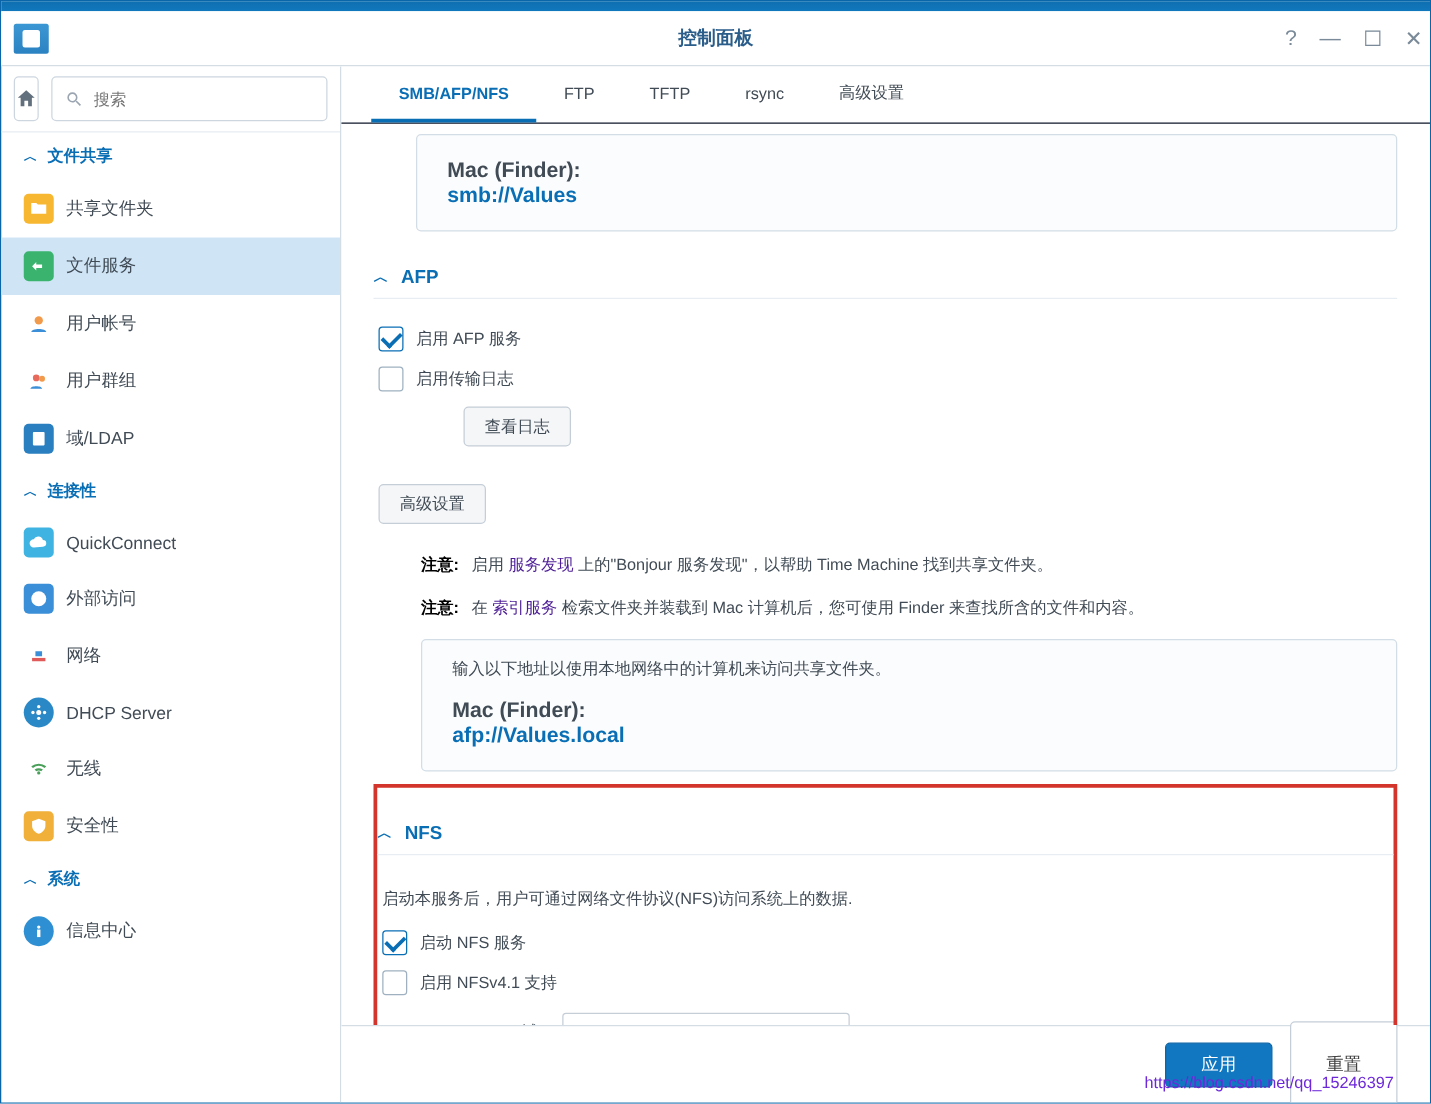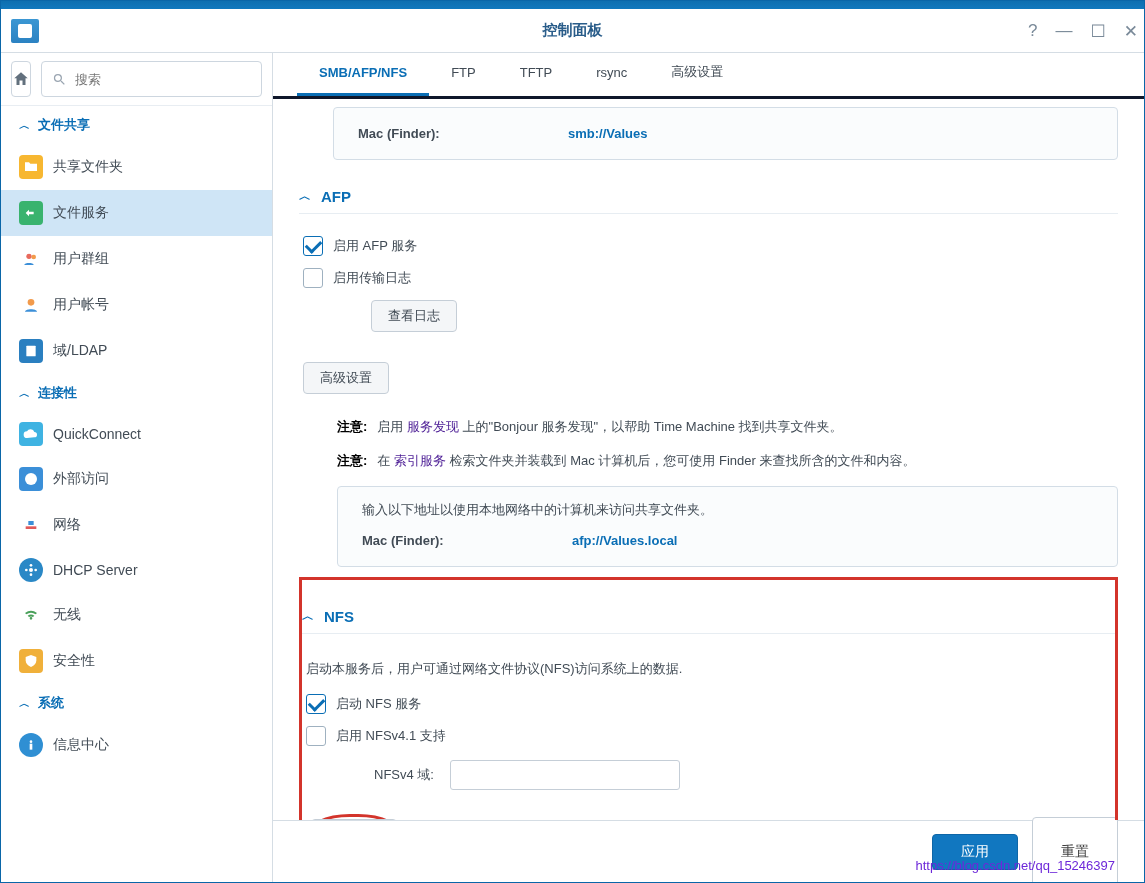--- a/index.html
+++ b/index.html
@@ -21,26 +21,26 @@
 .sb-scroll { flex: 1; overflow-y: auto; padding-bottom: 10px; }
 .sb-section { padding: 10px 18px; color: #0a6eb5; font-weight: bold; font-size: 13px; display: flex; align-items: center; gap: 8px; cursor: pointer; }
 .sb-section .chev { font-size: 11px; }
 .sb-item { padding: 14px 18px 14px 52px; font-size: 14px; color: #414b55; cursor: pointer; position: relative; display: flex; align-items: center; }
 .sb-item.active { background: #cfe5f6; }
 .sb-item .icon { position: absolute; left: 18px; width: 24px; height: 24px; display: flex; align-items: center; justify-content: center; border-radius: 4px; }
 .i-folder{background:#f7b731;} .i-gear{background:#39b36e;} .i-ldap{background:#2a7fc0;}
 .i-qc{background:#3fb3e2;} .i-ext{background:#3b8fd8;} .i-dhcp{background:#2a88c6;} .i-sec{background:#f0b03a;} .i-info{background:#2f8fd3;}
 .sb-item .icon svg{width:16px;height:16px;fill:#fff;}
 .main { flex: 1; display: flex; flex-direction: column; overflow: hidden; }
-.tab-row { height: 46px; border-bottom: 3px solid #0f172a; display: flex; align-items: flex-end; padding: 0 24px; gap: 0; }
+.tab-row { height: 46px; border-bottom: 1px solid #0f172a; display: flex; align-items: flex-end; padding: 0 24px; gap: 0; }
 .tab { padding: 0 22px; height: 45px; display: flex; align-items: center; color: #414b55; cursor: pointer; border-bottom: 3px solid transparent; font-size:13px;}
 .tab.active { color: #0a6eb5; font-weight: bold; border-bottom: 3px solid #0a6eb5; }
 .content { flex: 1; overflow-y: auto; padding: 0 26px 20px 26px; position: relative; }
 .info-box { border: 1px solid #d3dde6; border-radius: 4px; padding: 14px 24px; margin: 8px 0 0 34px; background:#fafcfd;}
-.info-box .row { display: flex; font-size: 13px; padding: 4px 0; }
+.info-box .row { display: flex; font-size: 17px; padding: 4px 0; flex-direction: column; }
 .info-box .lbl { width: 210px; font-weight: bold; }
 .info-box .val { color: #0a6eb5; font-weight: bold; }
 .info-box .desc { color: #414b55; margin-bottom: 10px; }
 .section-hdr { display: flex; align-items: center; gap: 10px; color: #0a6eb5; font-size: 15px; font-weight: bold; margin-top: 28px; cursor: pointer; border-bottom: 1px solid #e7edf2; padding-bottom:8px;}
 .section-hdr .chev { font-size: 12px; }
 .section-body { padding: 16px 0 0 4px; }
 .chk-row { display: flex; align-items: center; gap: 10px; padding: 6px 0; }
 .chk-row.indent1 { }
 .chk-row.indent2 { margin-left: 68px; }
 .chk { width: 20px; height: 20px; border: 1px solid #9fb1c0; border-radius: 3px; display: flex; align-items: center; justify-content: center; background:#fff;}
@@ -112,35 +112,35 @@
             <span class="icon i-gear">
               <svg viewBox="0 0 24 24">
                 <path d="M4 12l5-5v3h7v4H9v3z"></path>
               </svg>
             </span>
             <span>文件服务</span>
           </div>
         <div class="sb-item">
             <span class="icon" style="background:transparent">
               <svg viewBox="0 0 24 24">
+                <circle cx="12" cy="8" r="5" fill="#f29a4b"></circle>
+                <path d="M3 22c0-5 18-5 18 0z" fill="#3b8fd8"></path>
+              </svg>
+            </span>
+            <span>用户帐号</span>
+          </div>
+        <div class="sb-item">
+            <span class="icon" style="background:transparent">
+              <svg viewBox="0 0 24 24">
                 <circle cx="9" cy="8" r="4" fill="#e86a5d"></circle>
                 <circle cx="16" cy="9" r="3.5" fill="#f29a4b"></circle>
                 <path d="M2 21c0-4 14-4 14 0z" fill="#3b8fd8"></path>
               </svg>
             </span>
             <span>用户群组</span>
-          </div>
-        <div class="sb-item">
-            <span class="icon" style="background:transparent">
-              <svg viewBox="0 0 24 24">
-                <circle cx="12" cy="8" r="5" fill="#f29a4b"></circle>
-                <path d="M3 22c0-5 18-5 18 0z" fill="#3b8fd8"></path>
-              </svg>
-            </span>
-            <span>用户帐号</span>
           </div>
         <div class="sb-item">
             <span class="icon i-ldap">
               <svg viewBox="0 0 24 24">
                 <rect x="5" y="4" width="14" height="16" rx="1"></rect>
               </svg>
             </span>
             <span>域/LDAP</span>
           </div>
 

